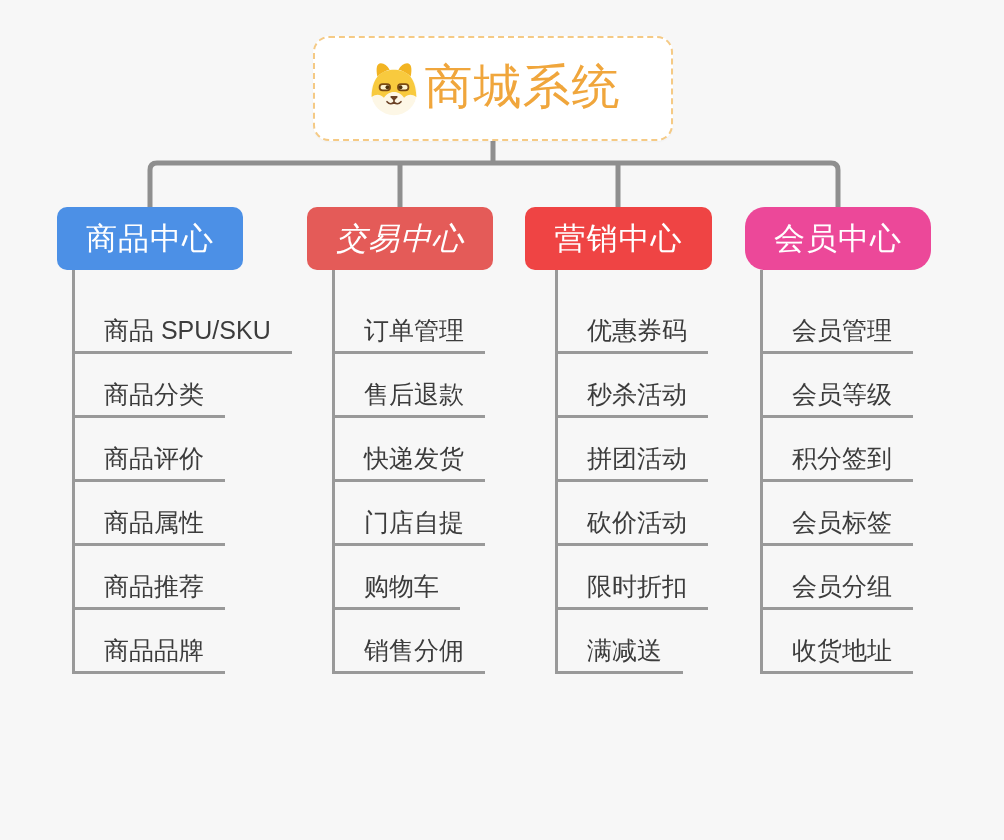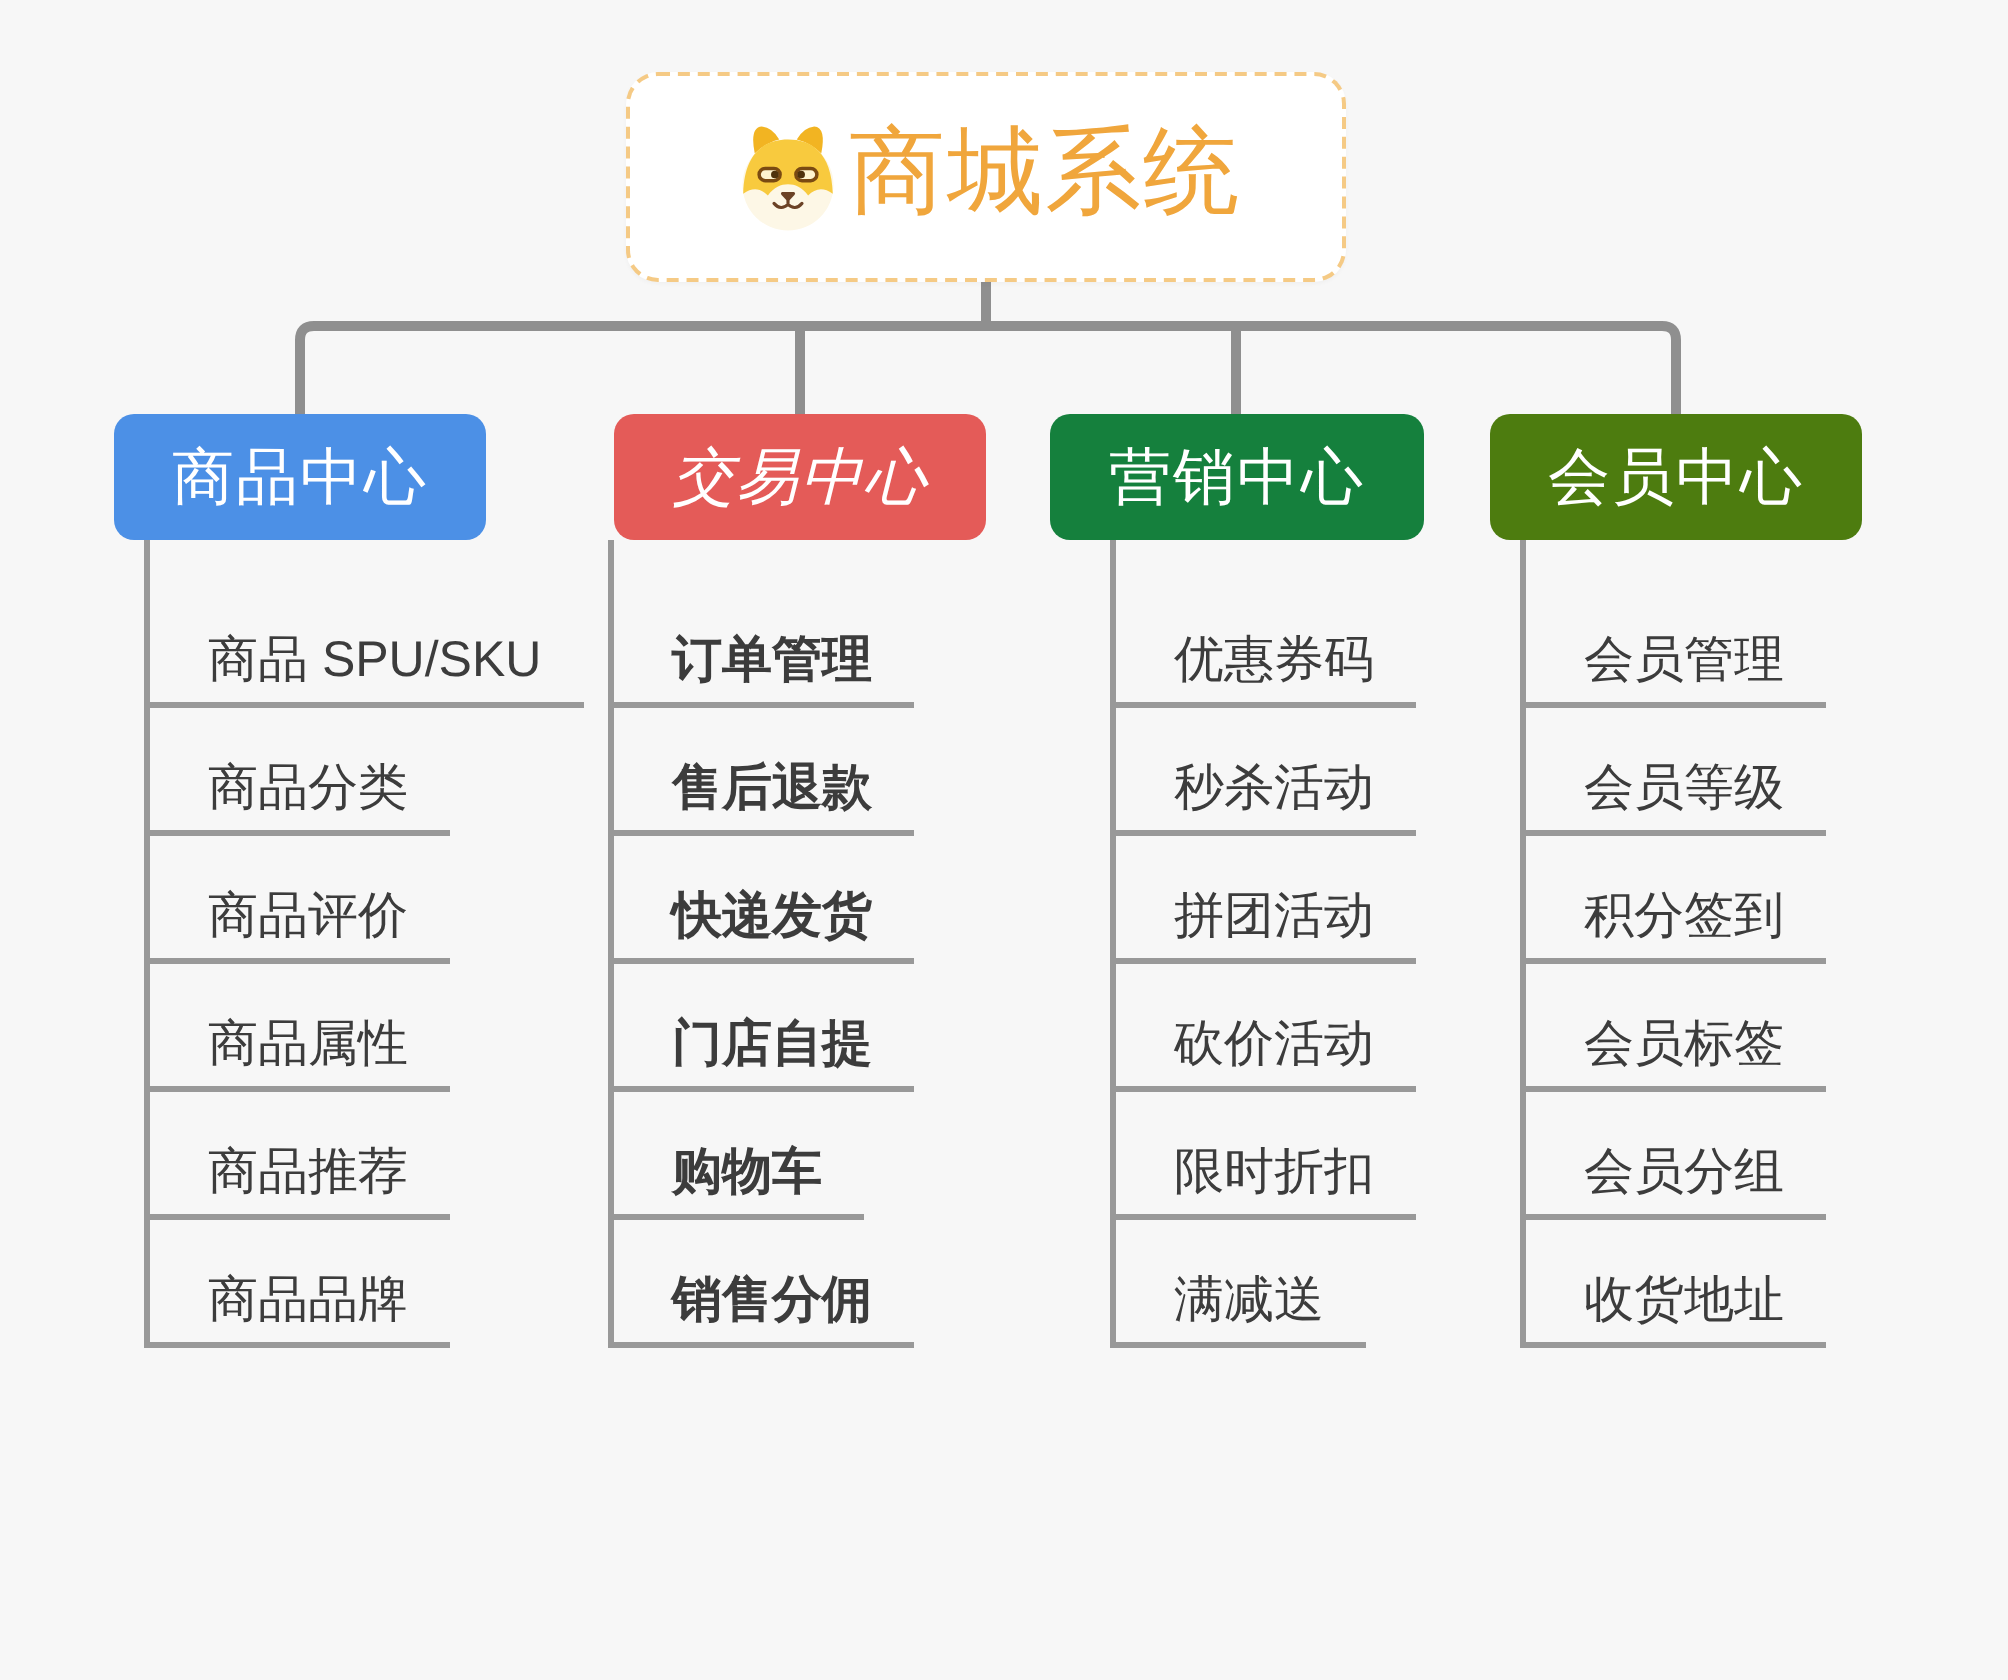--- a/index.html
+++ b/index.html
@@ -63,21 +63,21 @@
   .center-node.c2 { left: 307px; width: 186px; font-style: italic; }
   .center-node.c3 { left: 525px; width: 187px; }
   .center-node.c4 { left: 745px; width: 186px; }
   
   .branch {
     position: absolute;
     top: 270px;
     border-left: 3px solid #999999;
   }
   .branch.b1 { left: 72px; }
-  .branch.b2 { left: 304px; font-weight: bold; }
+  .branch.b2 { left: 332px; }
   .branch.b3 { left: 541px; margin-left: 14px; }
   .branch.b4 { left: 760px; }
   .leaf-slot {
     height: 64px;
     display: flex;
     align-items: flex-end;
   }
   .leaf-slot.first { height: 84px; }
   .leaf {
     width: max-content;
@@ -122,22 +122,22 @@
 
       <path d="M28.5,40 L35.5,40 Q36.5,40.6 35.8,41.6 L33,44.6 Q32,45.5 31,44.6 L28.2,41.6 Q27.5,40.6 28.5,40 Z" fill="#6b4226"></path>
 
       <path d="M32,44.5 L32,47 M24,46.5 Q28,51 32,47 Q36,51 40,46.5" stroke="#6b4226" stroke-width="1.8" fill="none" stroke-linecap="round"></path>
     </svg>
     <span class="root-title">商城系统</span>
   </div>
 
   <div class="center-node c1" style="background-color: rgb(76, 144, 230);">商品中心</div>
   <div class="center-node c2" style="background-color: rgb(228, 91, 88);">交易中心</div>
-  <div class="center-node c3" style="background-color: #15803d;">营销中心</div>
-  <div class="center-node c4" style="background-color: #4d7c0f;">会员中心</div>
+  <div class="center-node c3" style="background-color: #ef4444;">营销中心</div>
+  <div class="center-node c4" style="background-color: #ec4899; border-radius: 20px;">会员中心</div>
 
   <div class="branch b1">
     <div class="leaf-slot first">
       <div class="leaf">商品 SPU/SKU</div>
     </div>
     <div class="leaf-slot">
       <div class="leaf">商品分类</div>
     </div>
     <div class="leaf-slot">
       <div class="leaf">商品评价</div>

